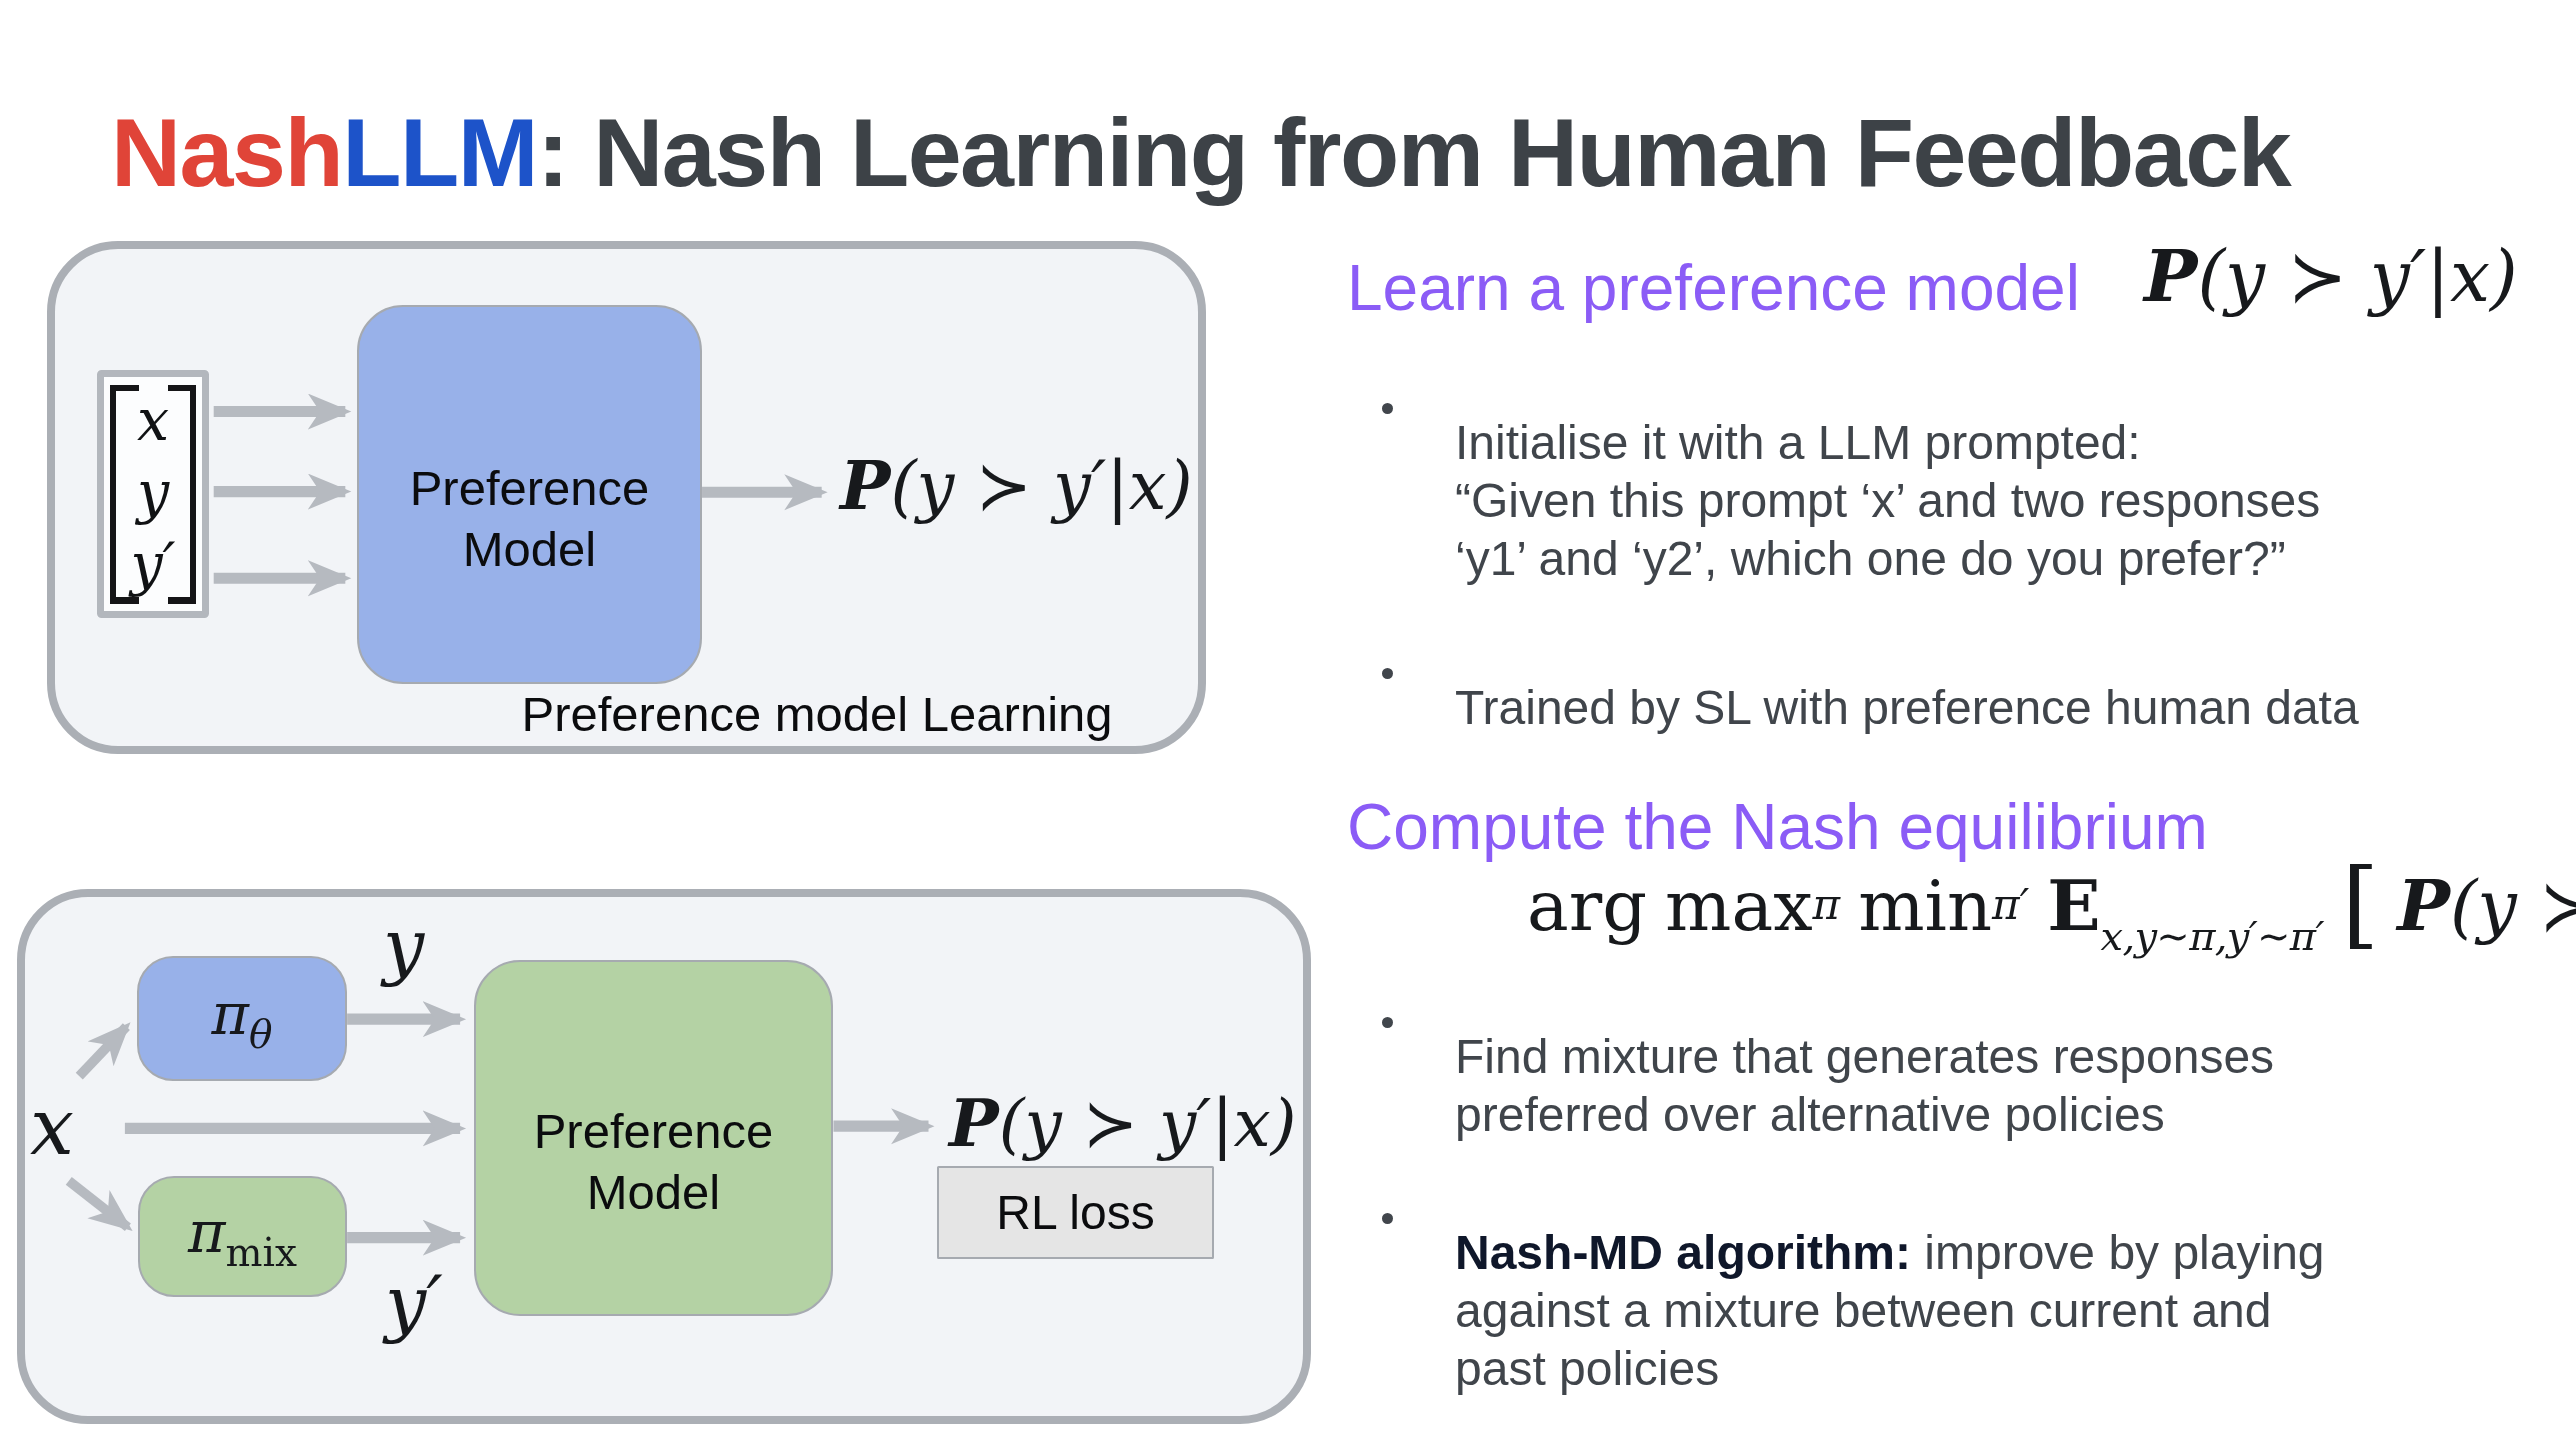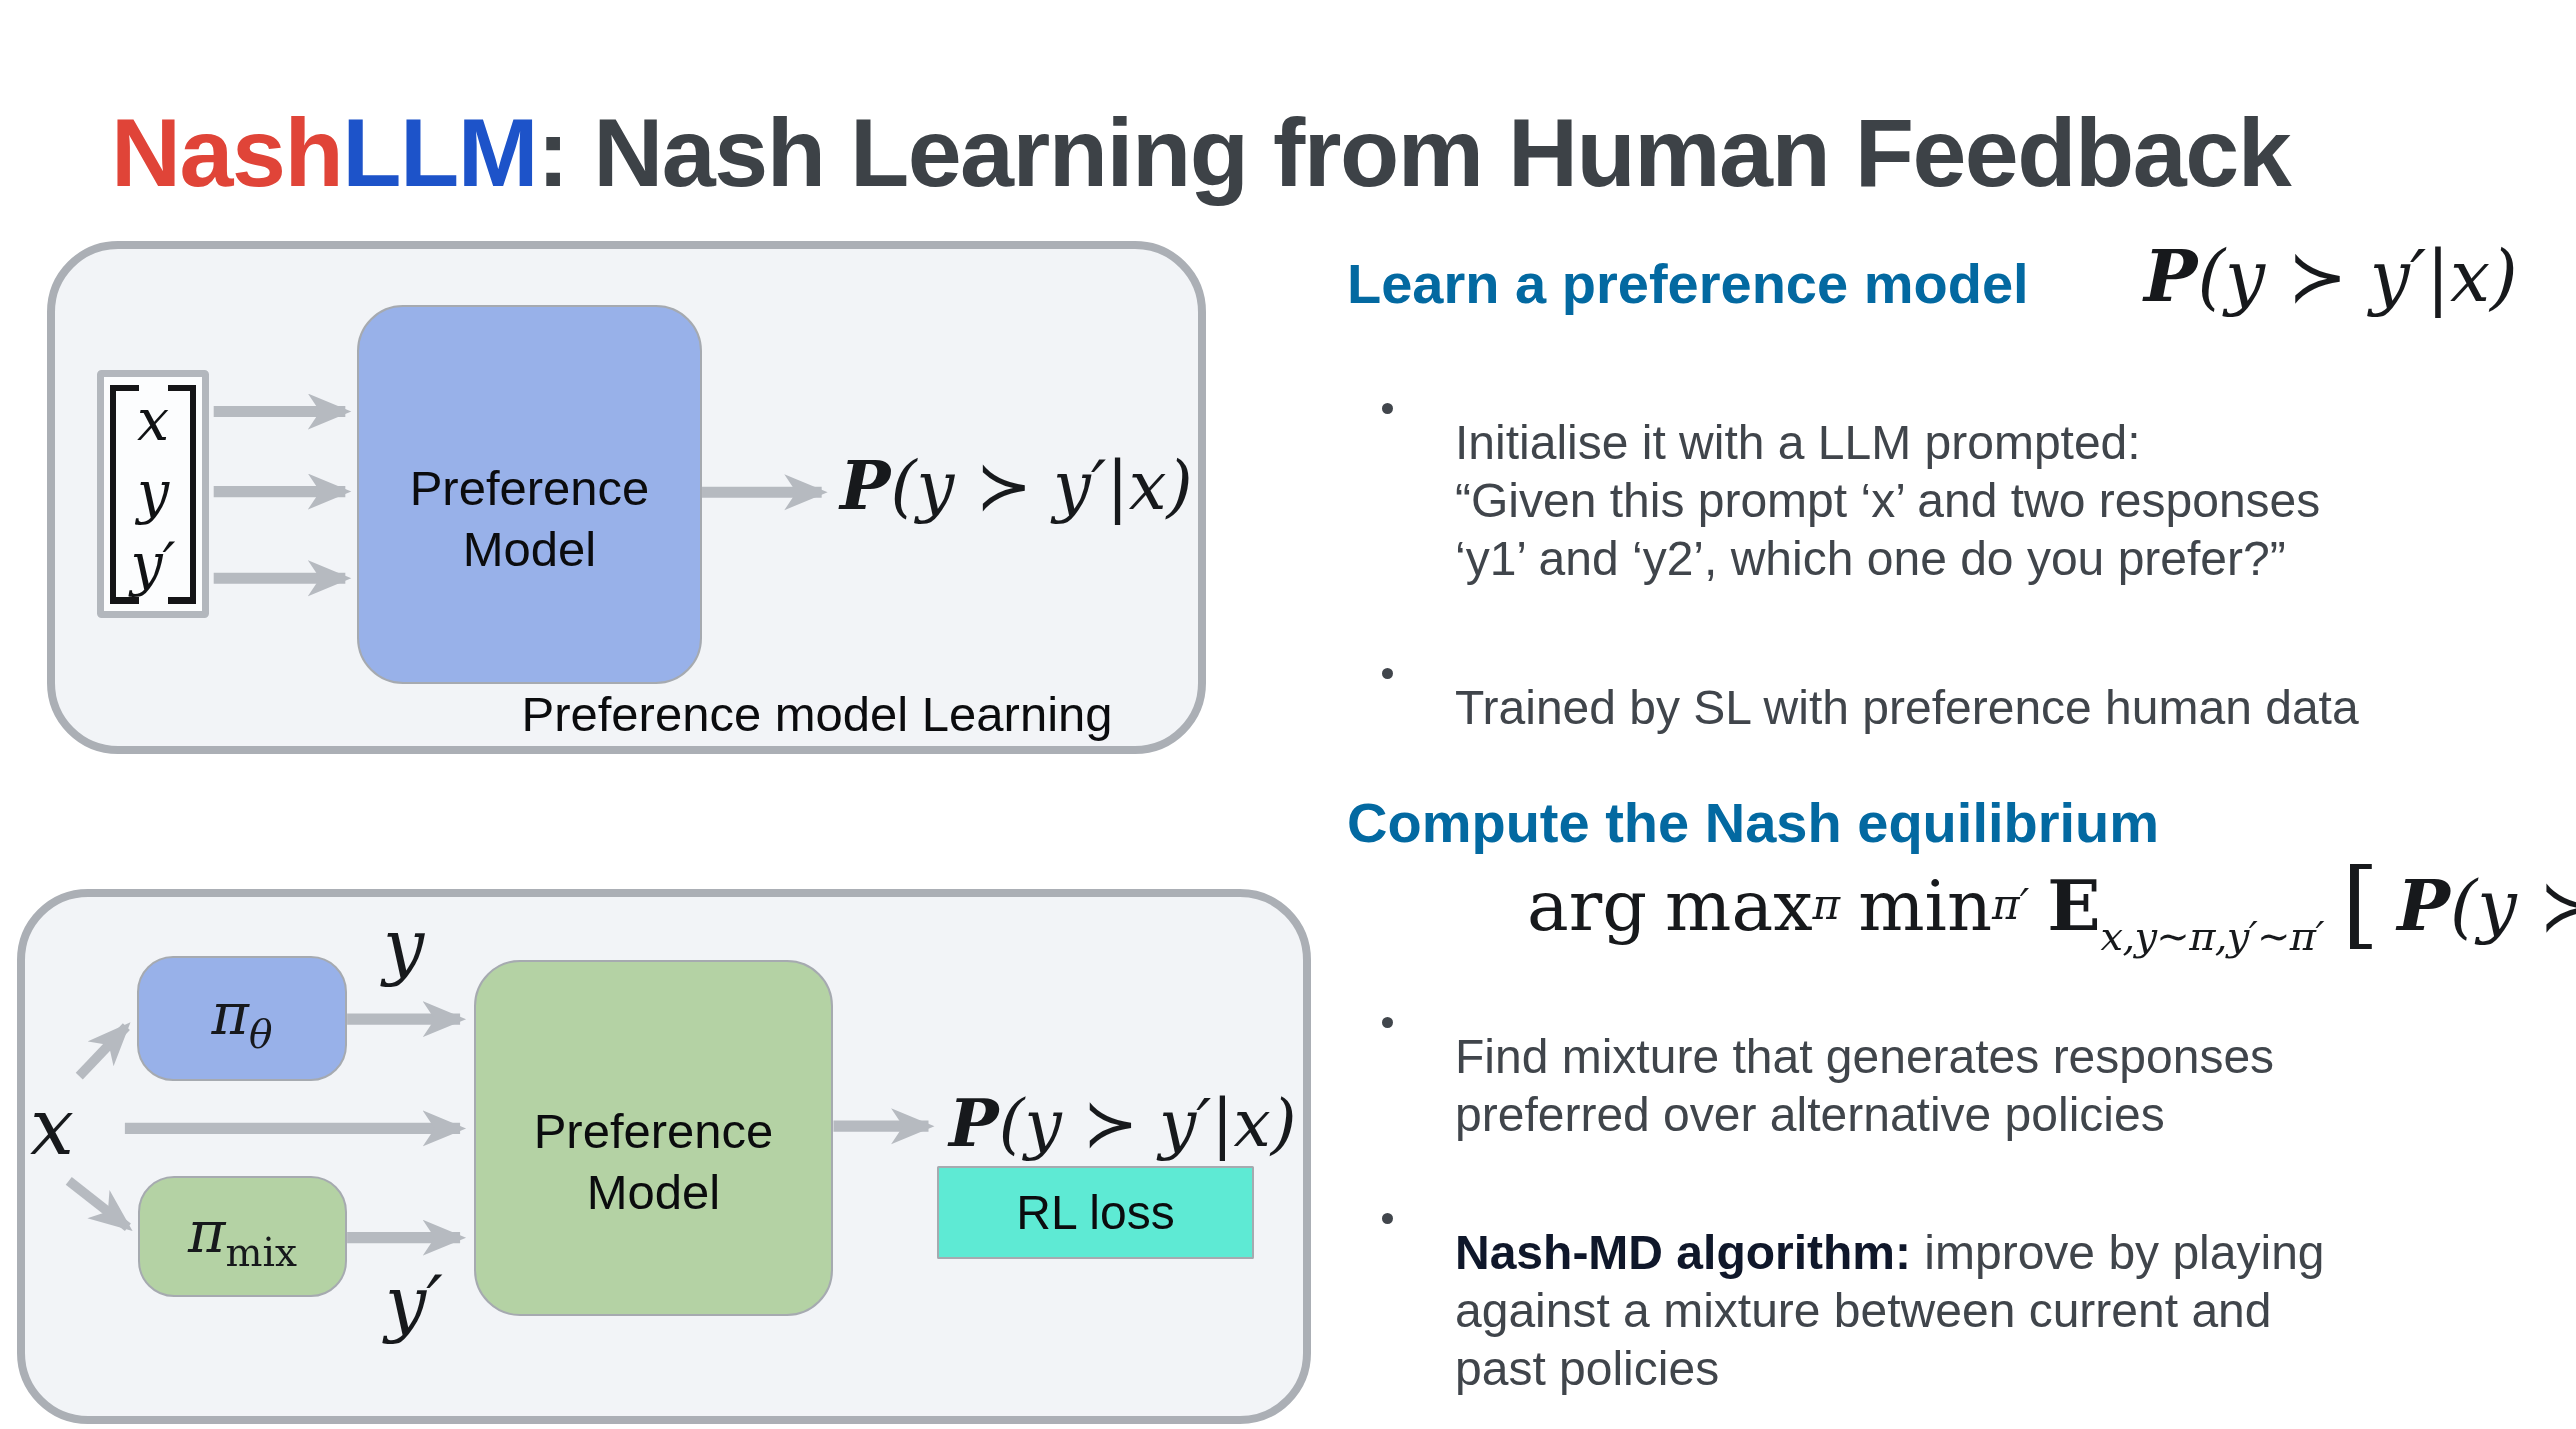--- a/index.html
+++ b/index.html
@@ -30,22 +30,22 @@
     border:2.2px solid #a6aab0; color:#0b0c0e;
   }
   .node .twoline { font-size:49px; line-height:61px; color:#0b0c0e;margin-top:48px; }
   .blue-fill  { background:#98b1e9; }
   .green-fill { background:#b4d2a4; }
 
   #pm-model   { left:357px;  top:305px;  width:345px; height:379px; border-radius:46px; }
   #nash-model { left:474px;  top:960px; width:359px; height:356px; border-radius:46px; }
   #pi-theta   { left:137px;  top:956px; width:210px; height:125px; border-radius:36px; }
   #pi-mix     { left:138px;  top:1176px; width:209px; height:121px; border-radius:36px; }
-  #rl-loss    { left:937px; top:1166px; width:317px; height:93px; border-radius:1.5px;
-                background:#5eead4; font-size:48px; }
+  #rl-loss    { left:937px; top:1166px; width:277px; height:93px; border-radius:1.5px;
+                background:#e5e5e5; font-size:48px; }
 
   
   #vec {
     position:absolute; left:97px; top:370px; width:112px; height:248px;
     box-sizing:border-box; border:7.5px solid #b3b7bd; background:#fcfdfe;
     border-radius:4.5px;
   }
   #vec .vec-inner {
     position:absolute; inset:0; display:flex; flex-direction:column;
     justify-content:space-between; align-items:center; padding:10.5px 0 15px 0;
@@ -78,21 +78,21 @@
   .pisub.rm { font-style:normal; }
   .pibase { font-family:"DejaVu Serif","DejaVu Sans",serif; font-style:italic; font-size:57px; color:#17191c;}
 
   
   .caption { position:absolute; font-size:49px; color:#0b0c0e; text-align:center; }
   #cap-pm   { left:480px;  top:686px;  width:674px; }
   #cap-nash { left:838px; top:1278px; width:449px; }
 
   
   .rc-heading {
-    position:absolute; font-size:56px; font-weight:700; color:#0369a1; white-space:nowrap;
+    position:absolute; font-size:64px; font-weight:400; color:#8b5cf6; white-space:nowrap;
   }
   #h1 { left:1347px; top:251px; }
   #h2 { left:1347px; top:790px; }
   .bullet {
     position:absolute; display:flex; align-items:flex-start;flex-direction:column;
   }
   .bullet .dot {
     width:11.2px; height:11.2px; border-radius:50%; background:#41464c;
     margin-top:20px; flex:0 0 auto;
   }

